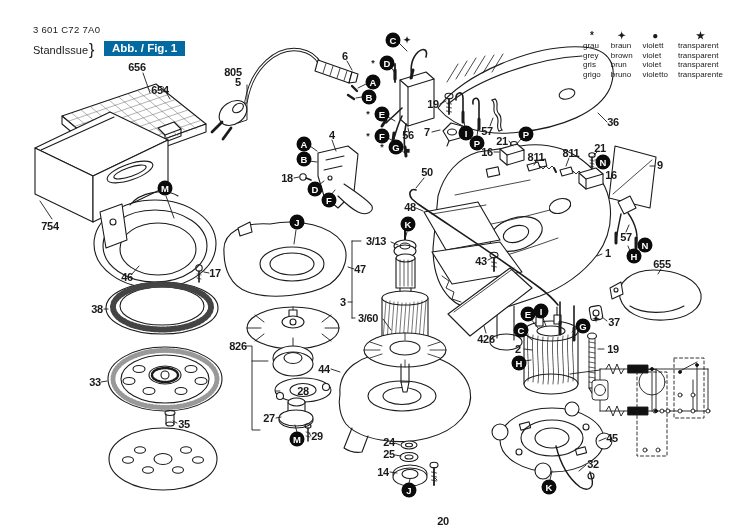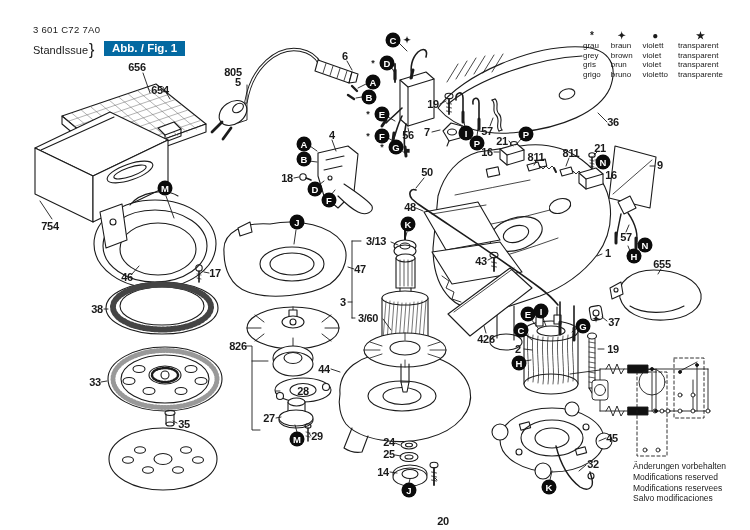--- a/index.html
+++ b/index.html
@@ -476,26 +476,20 @@
       </div>
       <div class="leg-col">
         <div class="leg-sym">★</div>
         <div class="leg-row">transparent</div>
         <div class="leg-row">transparent</div>
         <div class="leg-row">transparent</div>
         <div class="leg-row">transparente</div>
       </div>
     </div>
 
-<div class="footer">
-      <div>Änderungen vorbehalten</div>
-      <div>Modifications reserved</div>
-      <div>Modifications reservees</div>
-      <div>Salvo modificaciones</div>
-    </div>
 
 <div class="labels">
       <div class="part-label" style="left: 137px; top: 67px;">656</div>
       <div class="part-label" style="left: 160px; top: 82px; margin-top: 8px;">654</div>
       <div class="part-label" style="left: 233px; top: 72px;">805</div>
       <div class="part-label" style="left: 238px; top: 82px;">5</div>
       <div class="part-label" style="left: 345px; top: 56px;">6</div>
       <div class="part-label" style="left: 50px; top: 226px;">754</div>
       <div class="part-label" style="left: 332px; top: 135px;">4</div>
       <div class="part-label" style="left: 287px; top: 178px;">18</div>

